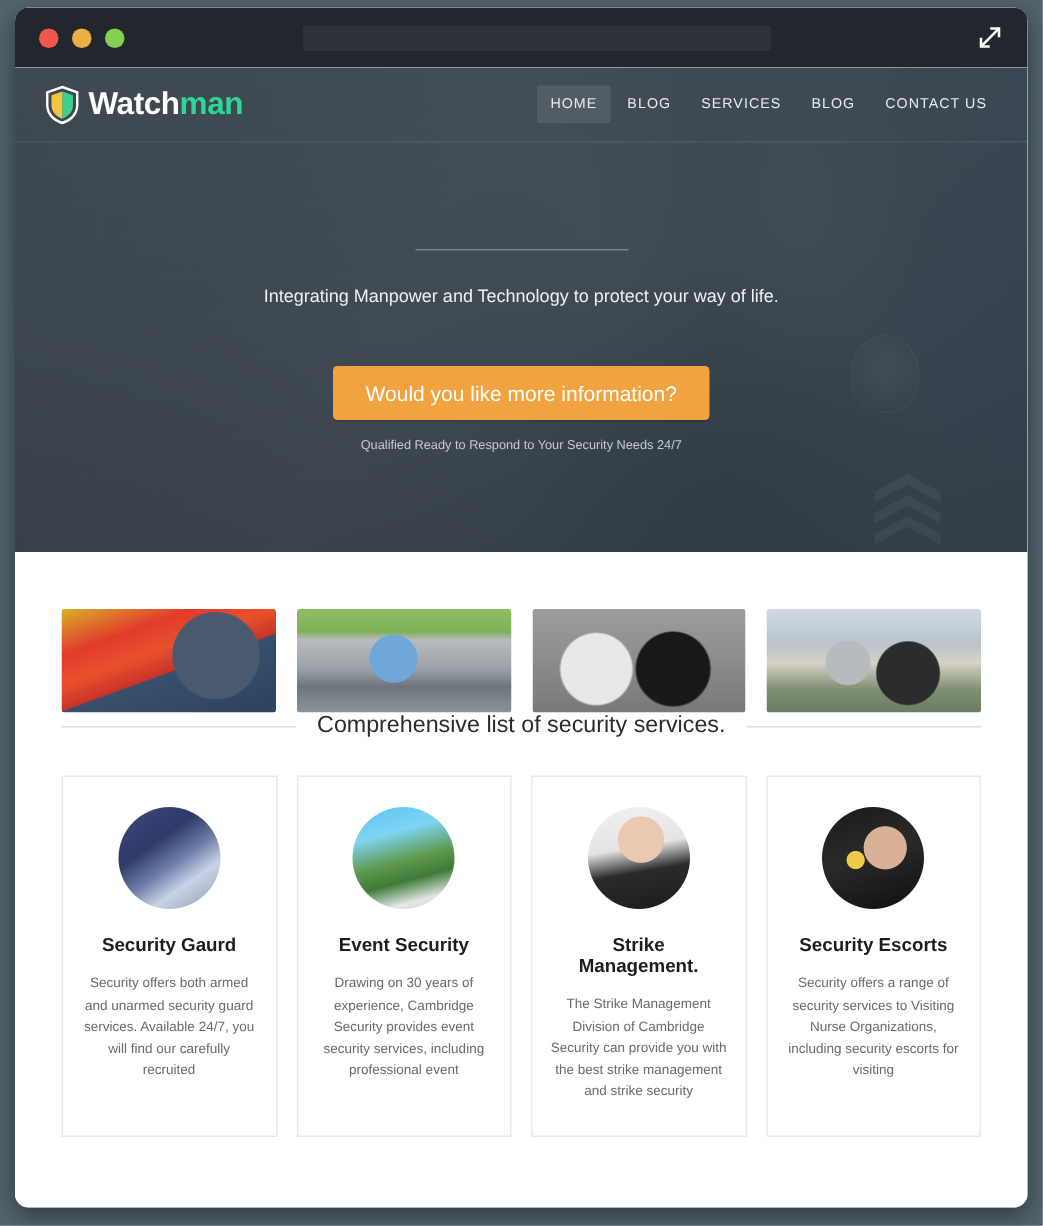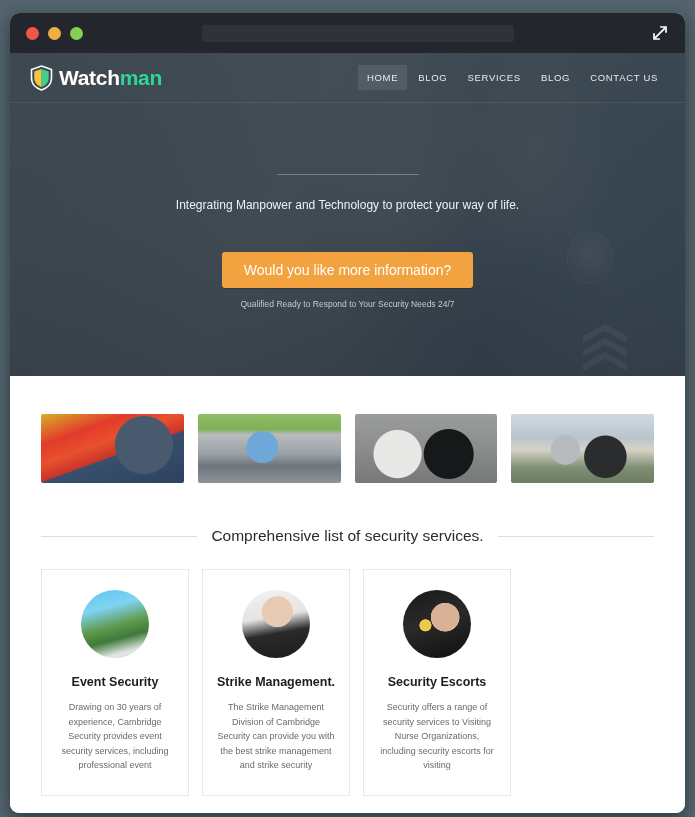--- a/index.html
+++ b/index.html
@@ -9,21 +9,21 @@
     height: 817px;
     overflow: hidden;
     background: #53646e;
     font-family: "Liberation Sans", sans-serif;
   }
 
   
   .browser-window {
     position: absolute;
     left: 10px;
-    top: 13px;
+    top: 5px;
     width: 675px;
     height: 800px;
     background: #ffffff;
     border-radius: 9px;
     overflow: hidden;
     box-shadow: 0 5px 16px rgba(0,0,0,0.45);
   }
 
   .chrome-bar {
     height: 40px;
@@ -218,21 +218,20 @@
       radial-gradient(circle at 66% 62%, #2b2c2e 0 20%, transparent 21%),
       linear-gradient(180deg, #cfd9e2 0%, #b9c4cc 34%, #d6d2c6 52%, #7e8e72 78%, #6d7d64 100%);
   }
 
   
   .section-head {
     display: flex;
     align-items: center;
     gap: 14px;
     padding: 0 31px;
-    margin-top: 44px;
   }
   .section-head .line { flex: 1; height: 1px; background: #dddddd; }
   .section-title {
     font-size: 15.5px;
     color: #2b2b2b;
     font-weight: normal;
     white-space: nowrap;
   }
 
   
@@ -341,20 +340,25 @@
     </div>
 
     <div class="section-head">
       <span class="line"></span>
       <h2 class="section-title">Comprehensive list of security services.</h2>
       <span class="line"></span>
     </div>
 
     <div class="cards">
 
+      <div class="card">
+        <div class="card-img ci1"></div>
+        <div class="card-title">Security Gaurd</div>
+        <div class="card-text">Security offers both armed and unarmed security guard services. Available 24/7, you will find our carefully recruited</div>
+      </div>
 
       <div class="card">
         <div class="card-img ci2"></div>
         <div class="card-title">Event Security</div>
         <div class="card-text">Drawing on 30 years of experience, Cambridge Security provides event security services, including professional event</div>
       </div>
 
       <div class="card">
         <div class="card-img ci3"></div>
         <div class="card-title">Strike Management.</div>

